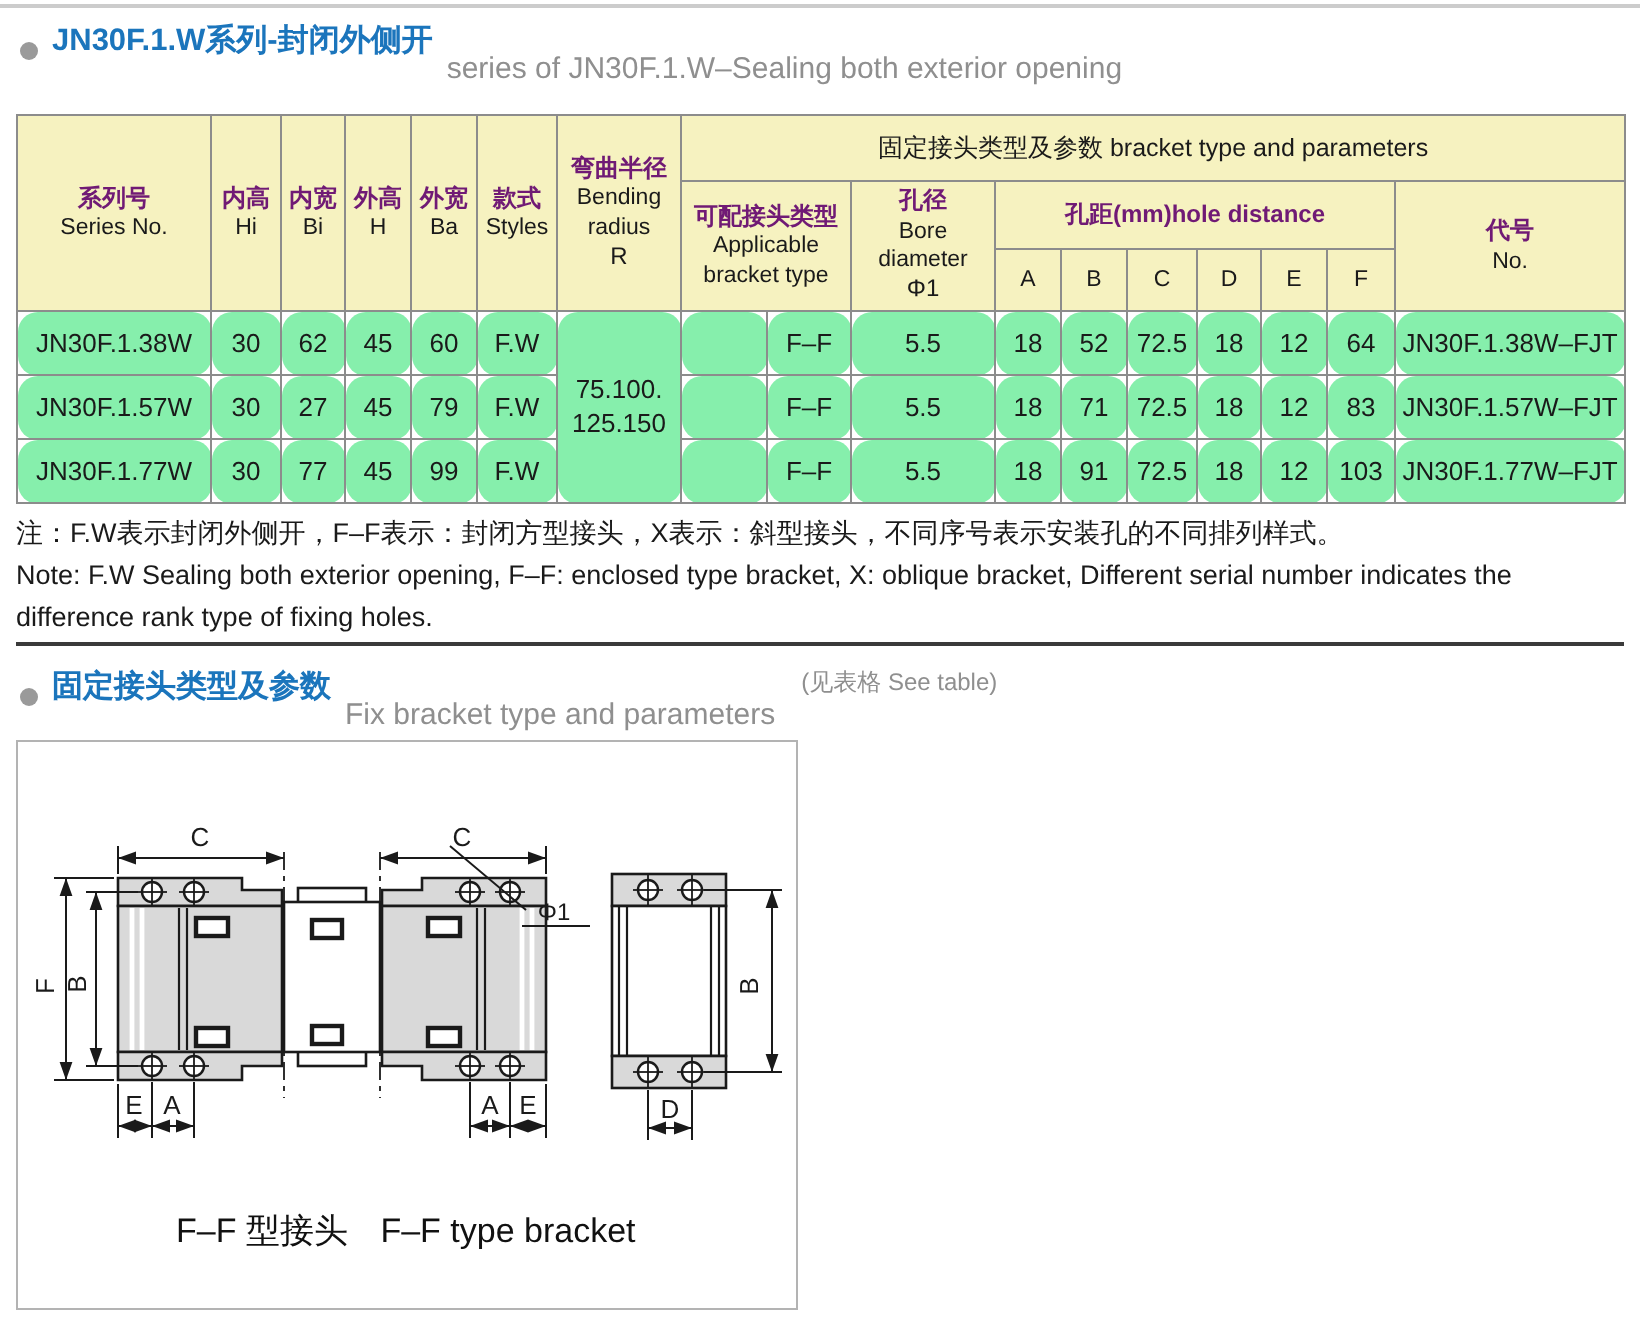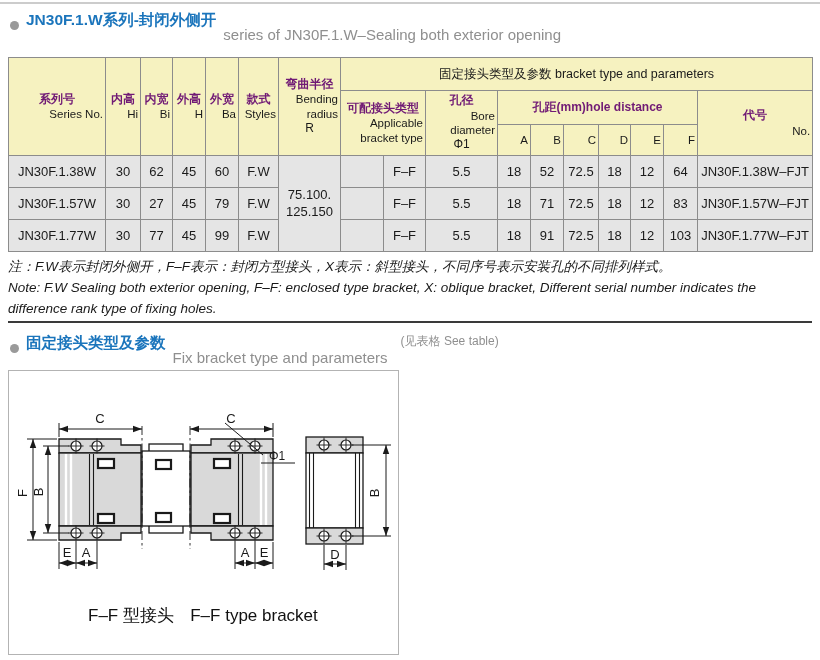--- a/index.html
+++ b/index.html
@@ -17,31 +17,31 @@
   #sec1{top:10px;left:10px;}
   #sec2{top:333px;left:10px;}
 
   
   table.spec{position:absolute;top:57px;left:8px;width:804px;border-collapse:collapse;
         table-layout:fixed;}
   table.spec th,table.spec td{border:1px solid #8c8c8c;padding:1px 2px;vertical-align:middle;
         text-align:center;overflow:hidden;}
   table.spec th{background:#f6f2c0;font-weight:normal;}
   .zh{display:block;font-weight:bold;font-size:12px;line-height:1.3;color:#701a75;}
-  .en{display:block;font-size:11.5px;line-height:1.25;color:#1a1a1a;text-align:right;}
+  .en{display:block;font-size:11.5px;line-height:1.25;color:#1a1a1a;}
   .sym{display:block;font-size:12px;line-height:1.3;color:#1a1a1a;}
   .grp{font-size:12.5px;font-weight:bold;color:#1a1a1a;}
   tr.hr1{height:33px;} tr.hr2{height:34px;padding-left:16px;} tr.hr3{height:31px;} tr.dr{height:32px;}
-  table.spec td{font-size:13px;color:#1a1a1a;background:#e5e5e5;}
+  table.spec td{font-size:13px;color:#1a1a1a;background:#86efac;border-radius:10px;}
   td.al{text-align:left;padding-left:9px;}
   td.pre{white-space:pre-line;font-size:13px;line-height:1.25;}
 
   
   .notes{position:absolute;top:257px;left:8px;width:804px;font-size:13.5px;
-        line-height:1.5;color:#1a1a1a;font-style:italic;}
+        line-height:1.5;color:#1a1a1a;}
   .notes .n-zh{margin-bottom:1px;}
 
   .divider{position:absolute;top:321px;left:8px;width:804px;height:2px;background:#3a3a3a;}
 
   
   .diagram-box{position:absolute;top:370px;left:8px;width:389px;height:283px;
         border:1px solid #b3b3b3;background:#fff;}
   svg{display:block;}
   .oln{fill:#d9d9d9;stroke:#1a1a1a;stroke-width:1.3;}
   .wht{fill:#fff;stroke:#1a1a1a;stroke-width:1.3;}

